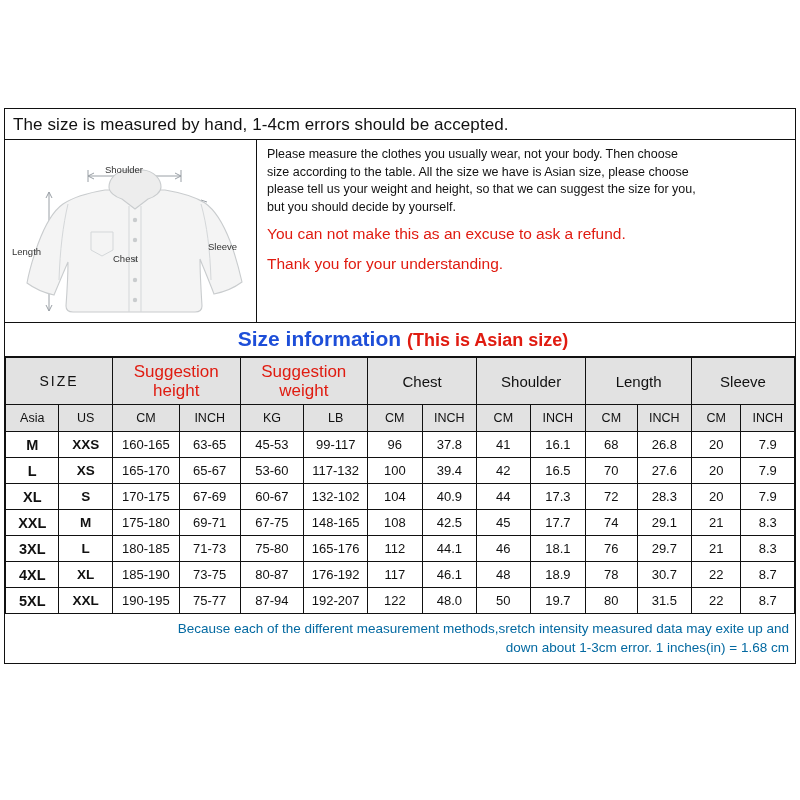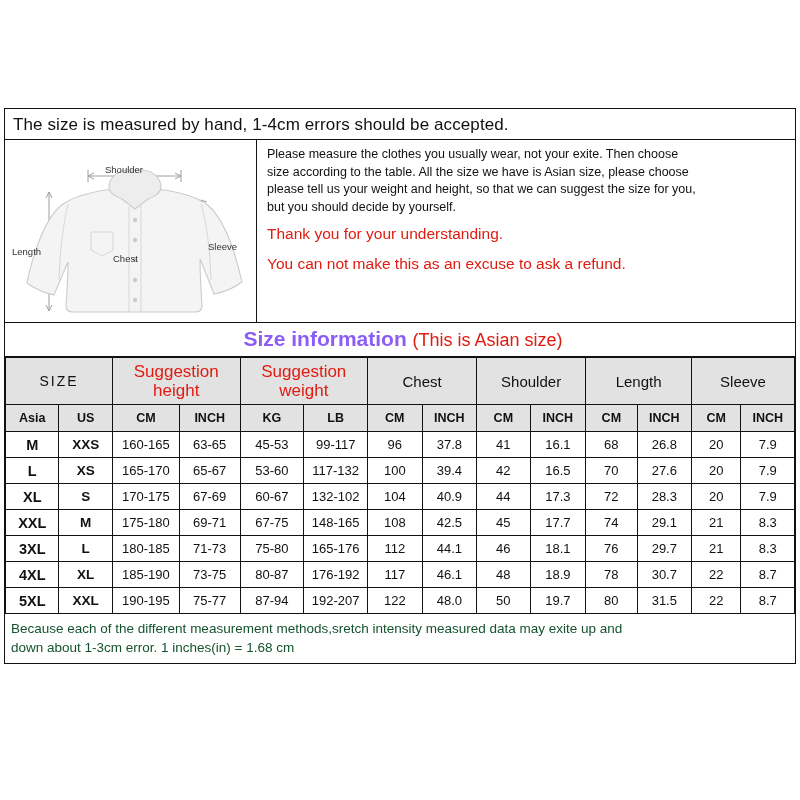--- a/index.html
+++ b/index.html
@@ -66,26 +66,26 @@
   .shirt-svg { display: block; }
   
   .title-row {
     text-align: center;
     border-bottom: 1px solid #111111;
     padding: 4px 0 5px 0;
   }
   .title-main {
     font-size: 21px;
     font-weight: bold;
-    color: #8b5cf6;
+    color: #1d4ed8;
     margin-left: 6px;
   }
   .title-sub {
     font-size: 18px;
-    font-weight: normal;
+    font-weight: bold;
     color: #e01b10;
   }
   
   table.size-table {
     border-collapse: collapse;
     width: 100%;
     table-layout: fixed;
     padding-left: 11px;
   }
   table.size-table td, table.size-table th {
@@ -111,41 +111,42 @@
     letter-spacing: 2px;
     font-weight: normal;
   }
   .hdr-unit {
     height: 26px;
     font-size: 12.5px;
     background: #e2e2e2;
     font-weight: normal;
   }
   .hdr-unit.bold-small {
-    font-weight: bold;
+    font-weight: normal;
     font-size: 12.5px;
   }
   td.cell {
     height: 25px;
     font-size: 13px;
   }
   td.cell.sizecode {
     font-weight: bold;
     font-size: 14.5px;
   }
   td.cell.uscode {
     font-weight: bold;
     font-size: 13.5px;
   }
   
   .footer {
     font-size: 13.5px;
-    color: #14532d;
+    color: #0369a1;
     line-height: 19px;
     padding: 5px 6px 6px 6px;
+    text-align: right;
   }
 </style>
 </head>
 <body>
 
 <div id="page">
   <div class="sheet">
 
     <div class="top-note">The size is measured by hand, 1-4cm errors should be accepted.</div>
 
@@ -213,26 +214,26 @@
           </g>
 
           <text x="100" y="33" font-family="Liberation Sans, sans-serif" font-size="9.5" fill="#333333">Shoulder</text>
           <text x="7" y="115" font-family="Liberation Sans, sans-serif" font-size="9.5" fill="#333333">Length</text>
           <text x="203" y="110" font-family="Liberation Sans, sans-serif" font-size="9.5" fill="#333333">Sleeve</text>
           <text x="108" y="122" font-family="Liberation Sans, sans-serif" font-size="9.5" fill="#333333">Chest</text>
         </svg>
       </div>
 
       <div class="desc-cell">
-        <div class="desc-line">Please measure the clothes you usually wear, not your exite. Then choose</div>
+        <div class="desc-line">Please measure the clothes you usually wear, not your body. Then choose</div>
         <div class="desc-line">size according to the table. All the size we have is Asian size, please choose</div>
         <div class="desc-line">please tell us your weight and height, so that we can suggest the size for you,</div>
         <div class="desc-line">but you should decide by yourself.</div>
+        <div class="desc-red">You can not make this as an excuse to ask a refund.</div>
         <div class="desc-red">Thank you for your understanding.</div>
-        <div class="desc-red">You can not make this as an excuse to ask a refund.</div>
       </div>
     </div>
 
     <div class="title-row">
       <span class="title-main">Size information </span><span class="title-sub">(This is Asian size)</span>
     </div>
 
     <table class="size-table">
       <colgroup>
         <col style="width:52px">

